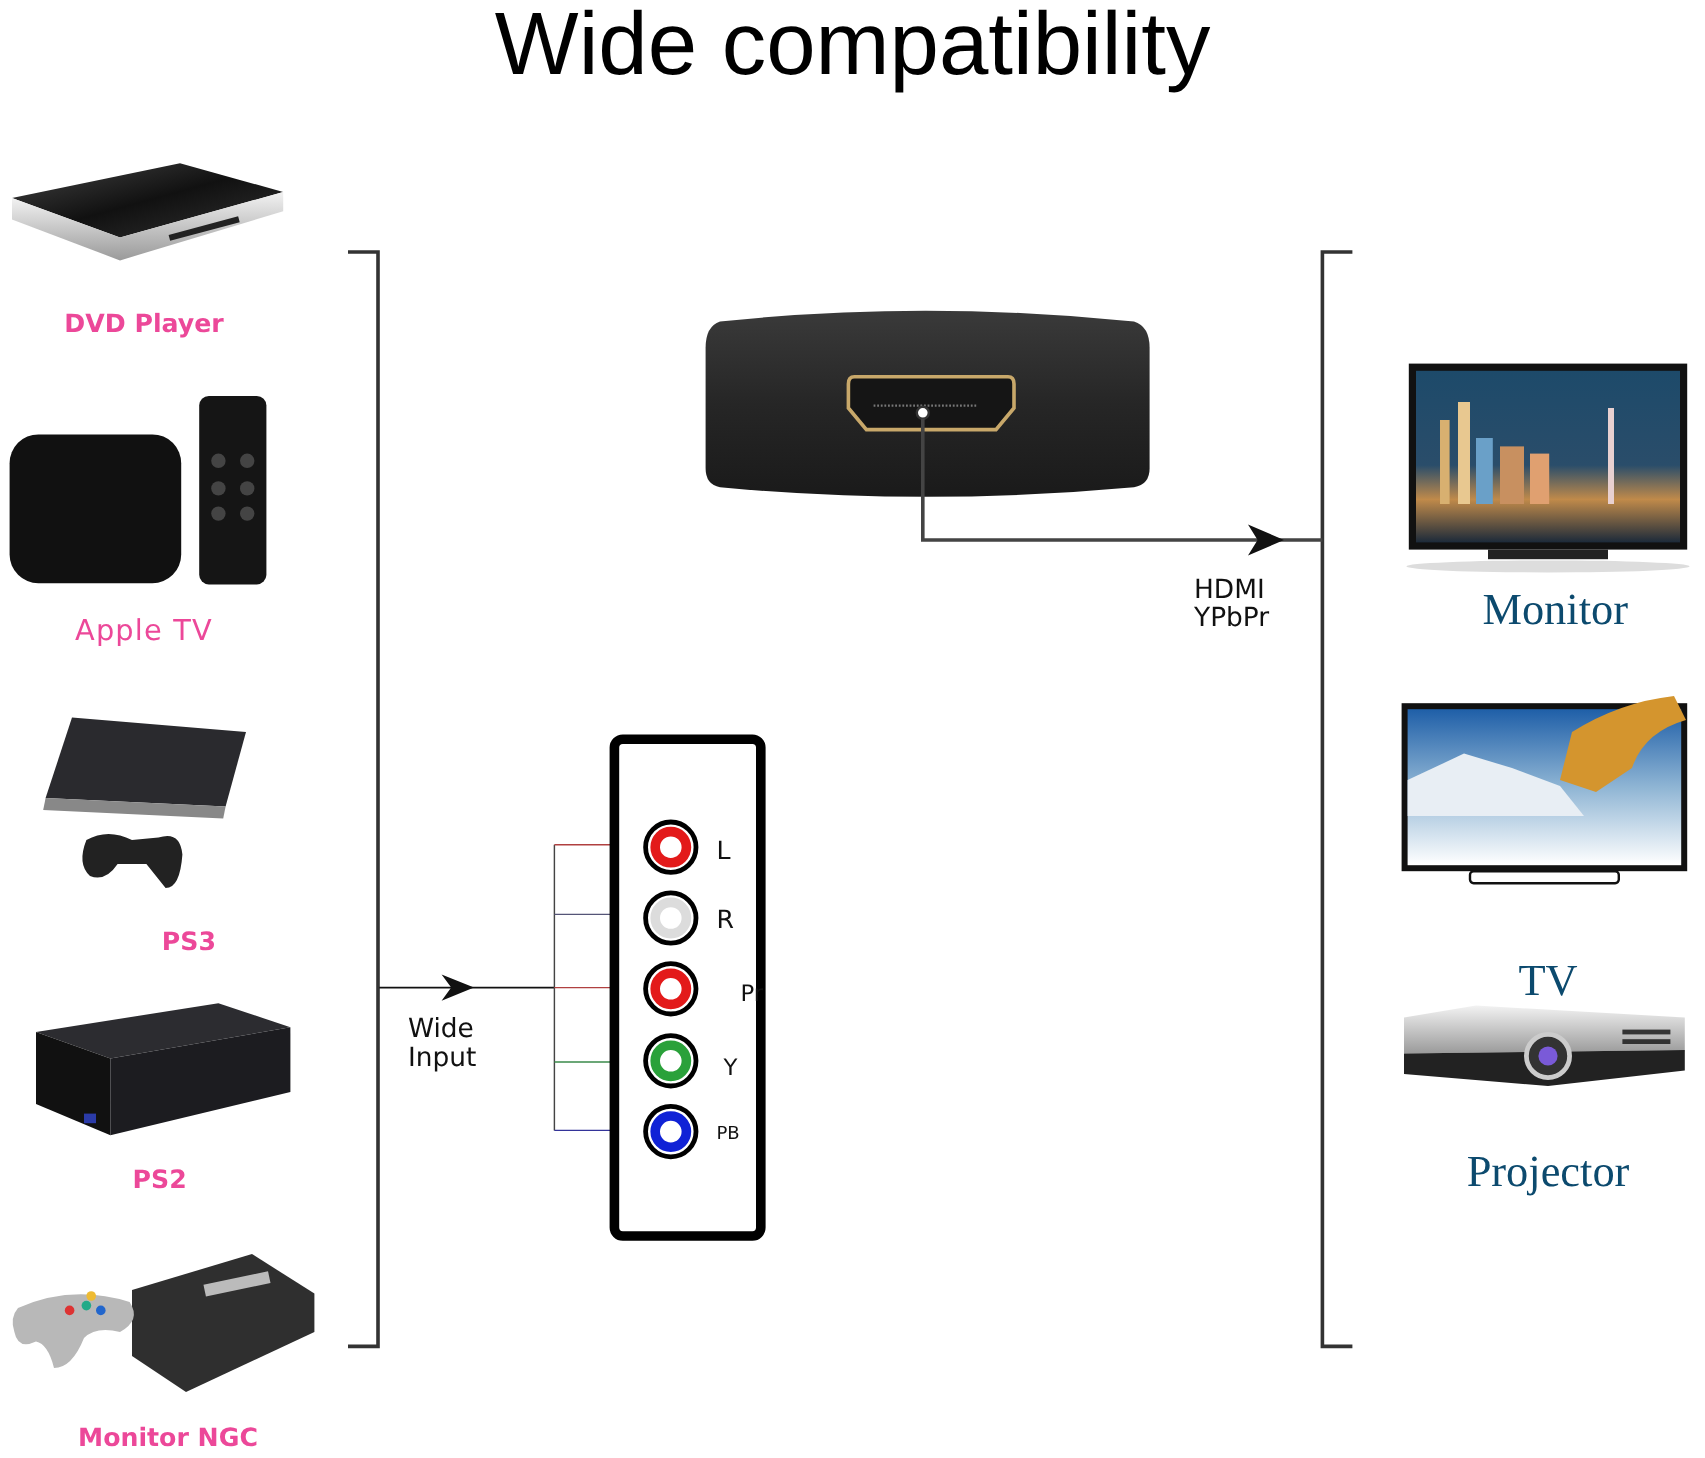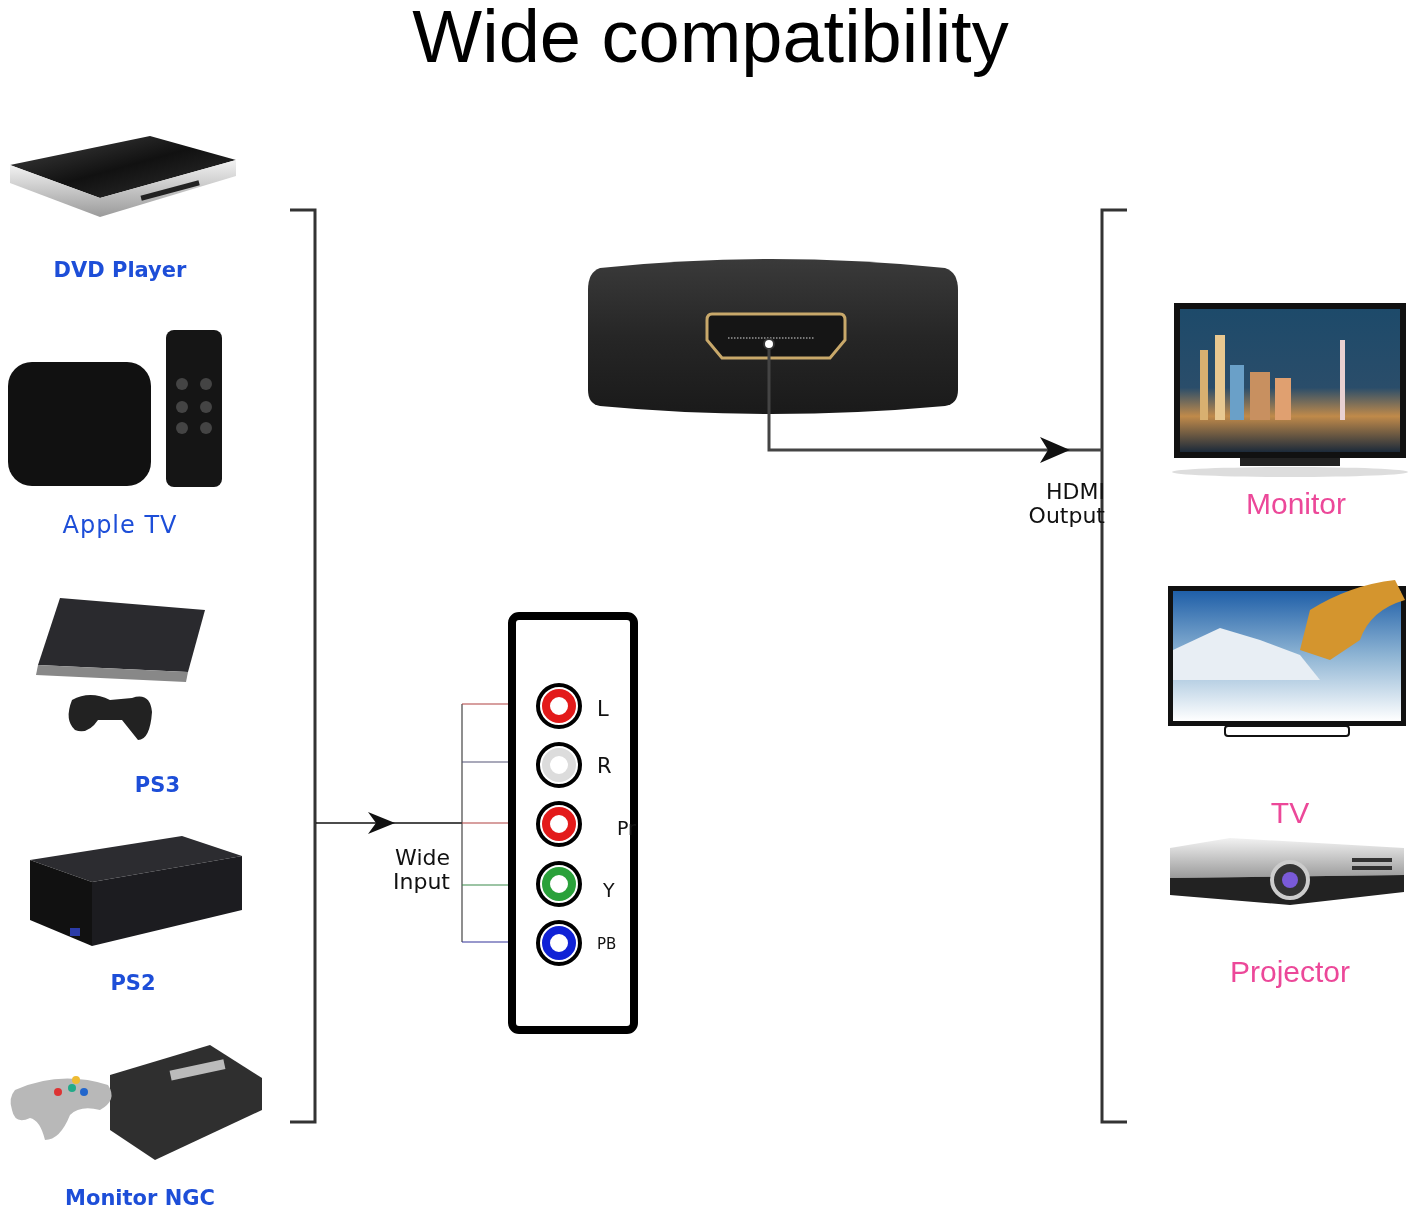--- a/index.html
+++ b/index.html
@@ -1,22 +1,22 @@
 <!DOCTYPE html>
 <html><head>
 <meta charset="utf-8">
 <style>
   html, body { margin:0; padding:0; background:#ffffff; }
   body { width:1421px; height:1215px; position:relative; overflow:hidden; font-family:"DejaVu Sans", sans-serif; color:#111; }
   .abs { position:absolute; }
   .title { left:0; top:0; width:1421px; text-align:center; font-family:"Liberation Sans", sans-serif; font-size:74px; line-height:78px; top:-2px; color:#000; }
-  .dev-label { font-family:"DejaVu Sans", sans-serif; font-weight:bold; font-size:21px; color:#1d4ed8; text-align:center; }
+  .dev-label { font-family:"DejaVu Sans", sans-serif; font-weight:bold; font-size:21px; color:#ec4899; text-align:center; }
   .dev-label.light { font-weight:normal; font-size:24px; letter-spacing:1px; }
-  .out-label { font-family:Liberation Sans, sans-serif; font-size:30px; color:#ec4899; text-align:center; }
-  .flow-label { font-family:"DejaVu Sans", sans-serif; font-size:22px; line-height:24px; color:#111; text-align:right; }
+  .out-label { font-family:Liberation Serif, serif; font-size:37px; color:#0c4a6e; text-align:center; }
+  .flow-label { font-family:"DejaVu Sans", sans-serif; font-size:22px; line-height:24px; color:#111; text-align:left; }
   .port-label { font-family:"DejaVu Sans", sans-serif; font-size:21px; color:#111; }
   svg { position:absolute; left:0; top:0; }
 </style>
 </head>
 <body>
 
 <div class="abs title">Wide compatibility</div>
 
 <svg width="1421" height="1215" viewBox="0 0 1421 1215">
   <defs>
@@ -188,21 +188,21 @@
 <div class="abs dev-label" style="left:60px; top:773px; width:120px;text-align:right;">PS3</div>
 <div class="abs dev-label" style="left:73px; top:971px; width:120px;">PS2</div>
 <div class="abs dev-label" style="left:30px; top:1186px; width:220px;">Monitor NGC</div>
 
 <div class="abs flow-label" style="left:340px; top:846px; width:110px;">
   <div>Wide</div>
   <div>Input</div>
 </div>
 <div class="abs flow-label" style="left:995px; top:480px; width:110px;">
   <div>HDMI</div>
-  <div>Output</div>
+  <div>YPbPr</div>
 </div>
 
 <div class="abs port-label" style="left:597px; top:697px;">L</div>
 <div class="abs port-label" style="left:597px; top:754px;">R</div>
 <div class="abs port-label" style="left:617px; top:817px; font-size:19px;">Pr</div>
 <div class="abs port-label" style="left:603px; top:879px; font-size:19px;">Y</div>
 <div class="abs port-label" style="left:597px; top:935px; font-size:15px;">PB</div>
 
 <div class="abs out-label" style="left:1196px; top:487px; width:200px;">Monitor</div>
 <div class="abs out-label" style="left:1240px; top:755px; width:100px;margin-top:41px;">TV</div>

